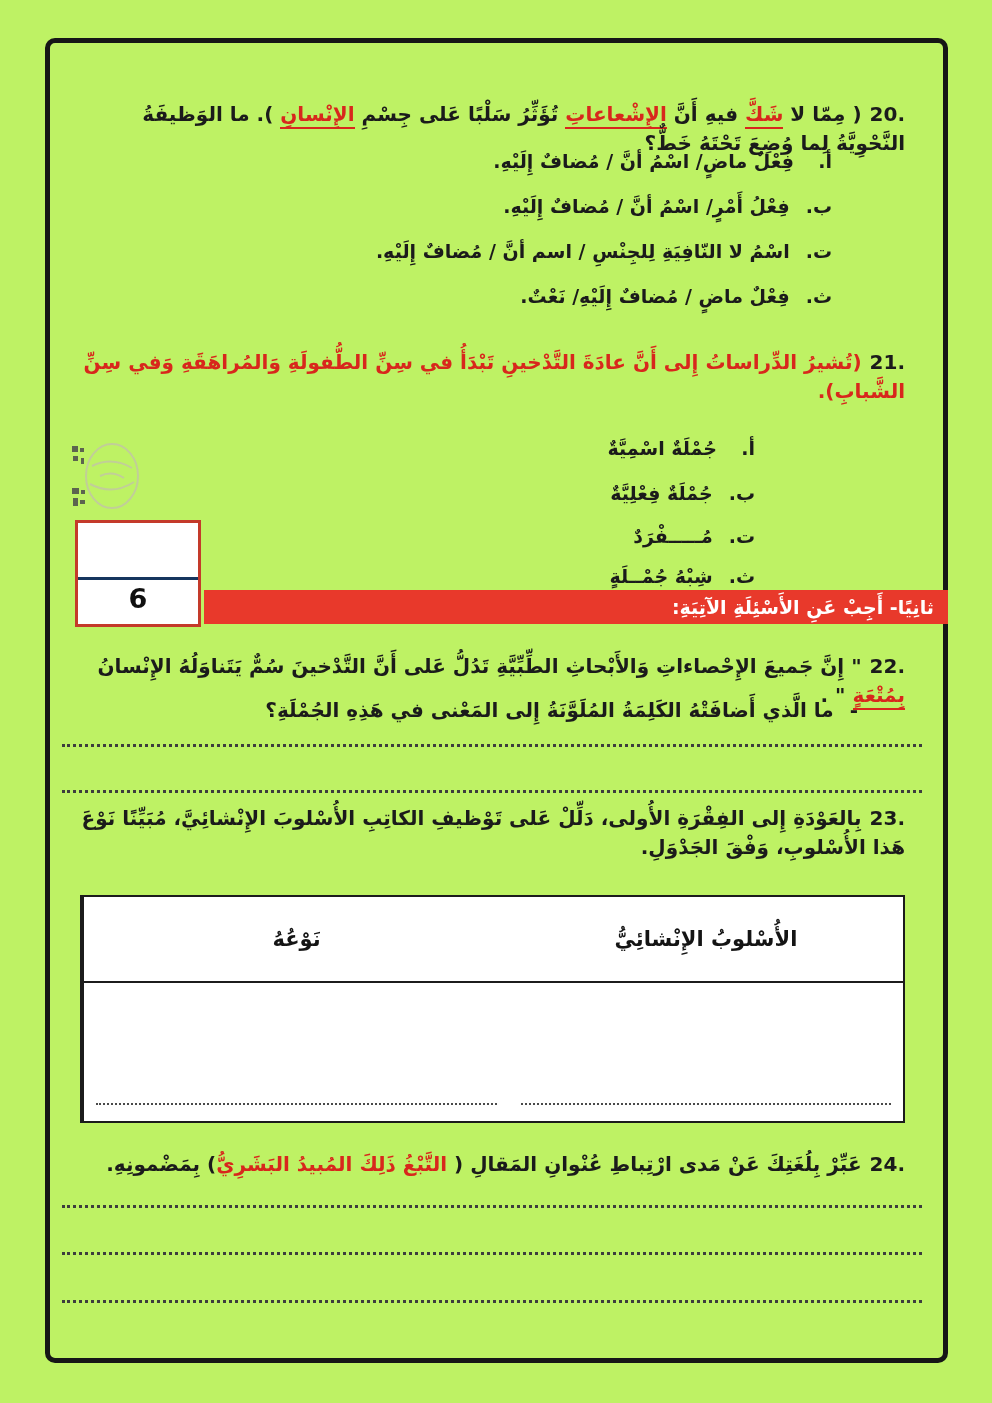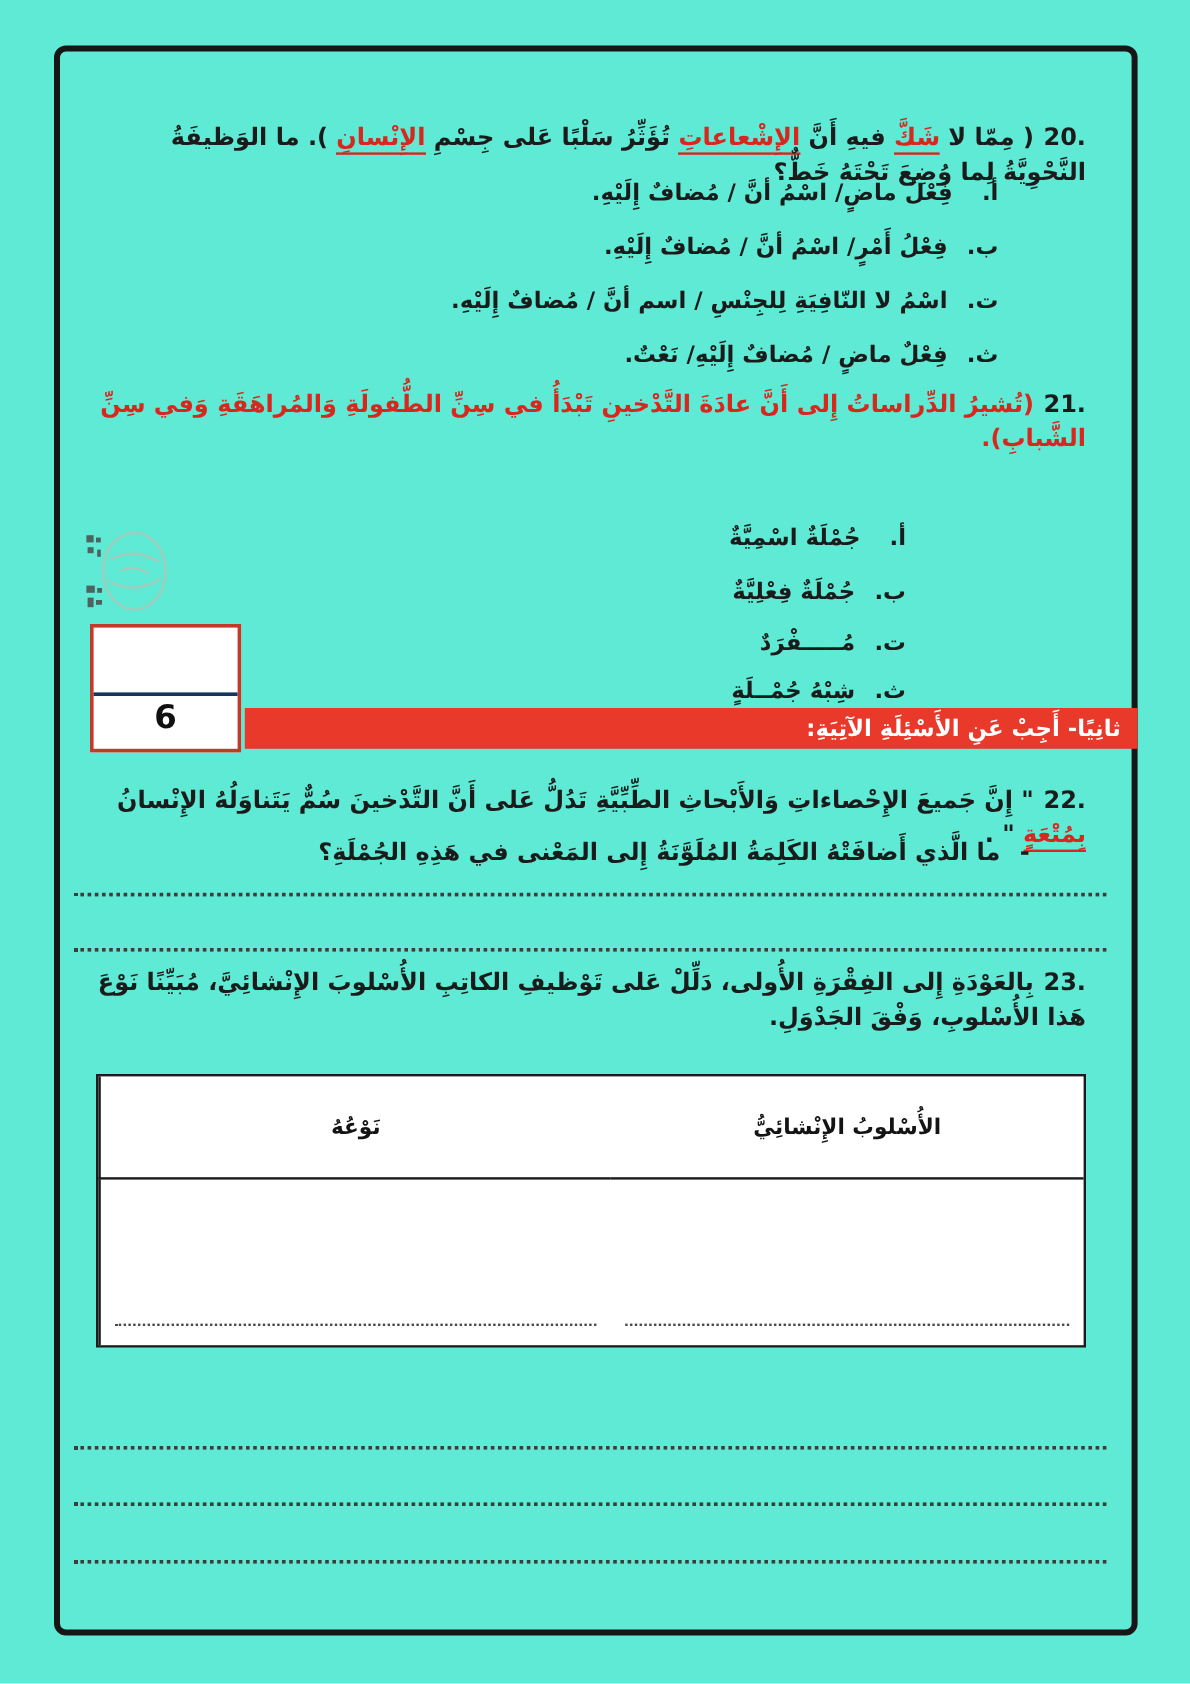--- a/index.html
+++ b/index.html
@@ -1,38 +1,38 @@
 <!DOCTYPE html>
 <html lang="ar" dir="rtl"><head>
 <meta charset="utf-8">
 <style>
   * { margin:0; padding:0; box-sizing:border-box; }
   html,body { background:#ffffff; }
   body { font-family:"DejaVu Sans", sans-serif; }
-  .page { position:relative; width:992px; height:1403px; background:#5eead4; overflow:hidden; direction:rtl; }
+  .page { position:relative; width:992px; height:1403px; background:#bef264; overflow:hidden; direction:rtl; }
   .frame { position:absolute; left:45px; top:38px; width:903px; height:1325px; border:5px solid #161616; border-radius:10px; pointer-events:none; }
   .abs { position:absolute; }
   .qline { font-size:20px; font-weight:700; color:#1b1b1b; line-height:1.45; }
   .num { direction:ltr; unicode-bidi:isolate; display:inline-block; margin-left:8px; font-weight:700; }
   .red { color:#d8271c; }
   .u-red { color:#d8271c; border-bottom:2.5px solid #d8271c; padding-bottom:1px; }
   .opt { position:absolute; display:flex; gap:16px; font-size:19px; font-weight:700; color:#1b1b1b; }
   .opt .letter { min-width:22px; }
   .dash { display:inline-block; margin-left:16px; font-weight:700; }
   .dotline { position:absolute; left:62px; right:70px; border-top:3px dotted #3d3d3d; height:0; }
   .banner { position:absolute; left:204px; top:590px; width:744px; height:33px; background:#e8392b;
             color:#ffffff; display:flex; align-items:center; justify-content:flex-start;
             padding:17px 14px; font-size:19px; font-weight:700; }
   .pagebox { position:absolute; left:75px; top:520px; width:126px; height:107px; border:3px solid #c43a2a; background:#ffffff; }
   .pagebox .navline { position:absolute; top:54px; left:0; right:0; border-top:3px solid #16355e; }
   .pagebox .pnum { position:absolute; top:60px; left:0; right:0; text-align:center; font-size:27px; font-weight:700; color:#101010; }
   .stamp { position:absolute; left:70px; top:436px; width:74px; height:82px; opacity:.85; }
   .xtable { position:absolute; left:80px; top:895px; width:825px; border:2.5px solid #1c1c1c; background:#fff; }
   .trow { display:grid; grid-template-columns:48% 52%; direction:rtl; }
-  .thead .cell { height:86px; display:flex; align-items:center; justify-content:center; font-weight:700; font-size:18px; color:#141414; border-bottom:2.5px solid #1c1c1c; }
+  .thead .cell { height:86px; display:flex; align-items:center; justify-content:center; font-weight:700; font-size:21px; color:#141414; border-bottom:2.5px solid #1c1c1c; }
   .tbody .cell { height:138px; position:relative; }
   .cell.sep { border-left:2.5px solid #1c1c1c; }
   .cell-dots { position:absolute; bottom:16px; left:12px; right:12px; border-top:2.5px dotted #4a4a4a; }
 </style>
 </head>
 <body>
 
 <div class="page">
 
   <div class="frame"></div>
@@ -51,21 +51,21 @@
   </div>
   <div class="opt" style="top:240px; right:160px;">
     <span class="letter">ت.</span>
     <span>اسْمُ لا النّافِيَةِ لِلجِنْسِ / اسم أنَّ / مُضافٌ إِلَيْهِ.</span>
   </div>
   <div class="opt" style="top:285px; right:160px;">
     <span class="letter">ث.</span>
     <span>فِعْلٌ ماضٍ / مُضافٌ إِلَيْهِ/ نَعْتٌ.</span>
   </div>
 
-  <div class="abs qline" style="top:322px; right:87px; max-width:830px;">
+  <div class="abs qline" style="top:348px; right:87px; max-width:830px;">
     <span class="num">21.</span><span class="red">(تُشيرُ الدِّراساتُ إِلى أَنَّ عادَةَ التَّدْخينِ تَبْدَأُ في سِنِّ الطُّفولَةِ وَالمُراهَقَةِ وَفي سِنِّ الشَّبابِ).</span>
   </div>
 
 
   <div class="opt" style="top:437px; right:237px;">
     <span class="letter">أ.</span>
     <span>جُمْلَةٌ اسْمِيَّةٌ</span>
   </div>
   <div class="opt" style="top:482px; right:237px;">
     <span class="letter">ب.</span>
@@ -131,18 +131,21 @@
     <div class="trow tbody">
       <div class="cell">
         <div class="cell-dots"></div>
       </div>
       <div class="cell sep">
         <div class="cell-dots"></div>
       </div>
     </div>
   </div>
 
+  <div class="abs qline" style="top:1150px; right:87px; max-width:830px;">
+    <span class="num">24.</span><span>عَبِّرْ بِلُغَتِكَ عَنْ مَدى ارْتِباطِ عُنْوانِ المَقالِ ( </span><span class="red">التَّبْغُ ذَلِكَ المُبيدُ البَشَرِيُّ</span><span>) بِمَضْمونِهِ.</span>
+  </div>
 
   <div class="dotline" style="top:1205px;"></div>
   <div class="dotline" style="top:1252px;"></div>
   <div class="dotline" style="top:1300px;"></div>
 
 </div>
 
 </body></html>

